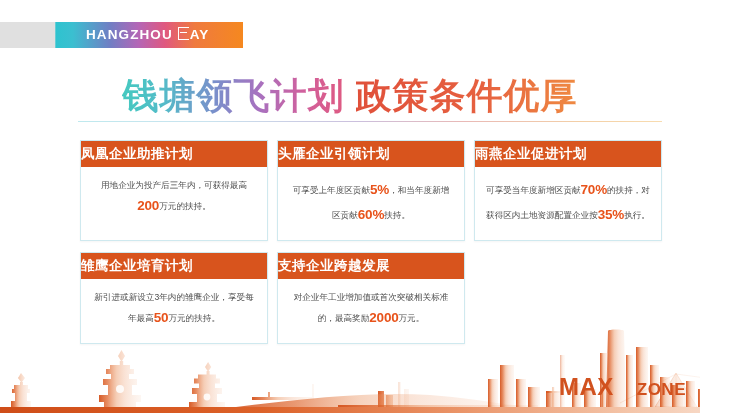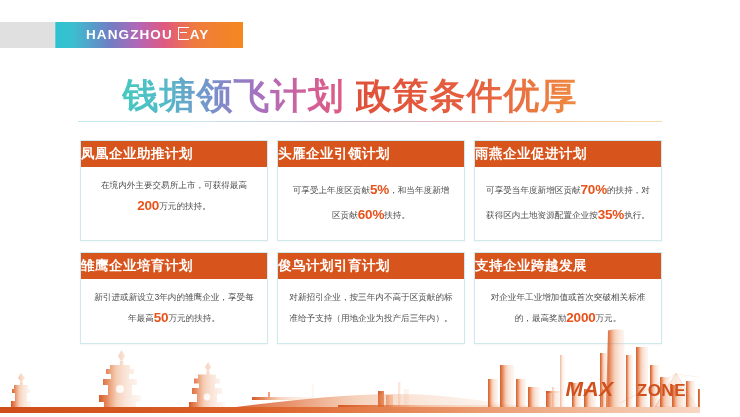--- a/index.html
+++ b/index.html
@@ -83,21 +83,21 @@
   
   .skyline{
     position:absolute;left:0;bottom:0;width:740px;height:92px;
     pointer-events:none;
   }
   .maxzone{
     position:absolute;right:14px;bottom:16px;
     color:#d1511e;font-weight:bold;white-space:nowrap;
     letter-spacing:0.5px;
   }
-  .maxzone .mx{font-size:21px;font-style:italic;}
+  .maxzone .mx{font-size:24px;}
   .maxzone .zn{font-size:17px;letter-spacing:0.5px;padding-left:23px;}
 </style>
 </head>
 <body>
 
 <div class="stage">
 
   <div class="logo-bar"></div>
   <div class="logo-text">
     <span>HANGZHOU</span><span>&nbsp;</span><span class="bay-b"></span><span>AY</span>
@@ -105,42 +105,38 @@
 
   <div class="title">
     <span class="t-grad">钱塘领飞计划</span><span>&nbsp;</span><span class="t-red">政策条件优厚</span>
   </div>
   <div class="divider"></div>
 
   <div class="grid">
 
     <div class="card">
       <div class="card-head">凤凰企业助推计划</div>
-      <div class="card-body"><span>在境内外主要交易所上市，可获得最高</span><span class="hl">200</span><span>万元的扶持。</span></div>
+      <div class="card-body"><span>用地企业为投产后三年内，可获得最高</span><span class="hl">200</span><span>万元的扶持。</span></div>
     </div>
 
     <div class="card">
       <div class="card-head">头雁企业引领计划</div>
       <div class="card-body"><span>可享受上年度区贡献</span><span class="hl">5%</span><span>，和当年度新增区贡献</span><span class="hl">60%</span><span>扶持。</span></div>
     </div>
 
     <div class="card">
       <div class="card-head">雨燕企业促进计划</div>
       <div class="card-body"><span>可享受当年度新增区贡献</span><span class="hl">70%</span><span>的扶持，对获得区内土地资源配置企业按</span><span class="hl">35%</span><span>执行。</span></div>
     </div>
 
     <div class="card">
       <div class="card-head">雏鹰企业培育计划</div>
       <div class="card-body"><span>新引进或新设立3年内的雏鹰企业，享受每年最高</span><span class="hl">50</span><span>万元的扶持。</span></div>
     </div>
 
-    <div class="card">
-      <div class="card-head">俊鸟计划引育计划</div>
-      <div class="card-body lead"><span>对新招引企业，按三年内不高于区贡献的标准给予支持（用地企业为投产后三年内）。</span><span class="hl"></span><span></span></div>
-    </div>
 
     <div class="card">
       <div class="card-head">支持企业跨越发展</div>
       <div class="card-body"><span>对企业年工业增加值或首次突破相关标准的，最高奖励</span><span class="hl">2000</span><span>万元。</span></div>
     </div>
 
   </div>
 
   <svg class="skyline" viewBox="0 0 740 92" preserveAspectRatio="none" xmlns="http://www.w3.org/2000/svg">
     <defs>

